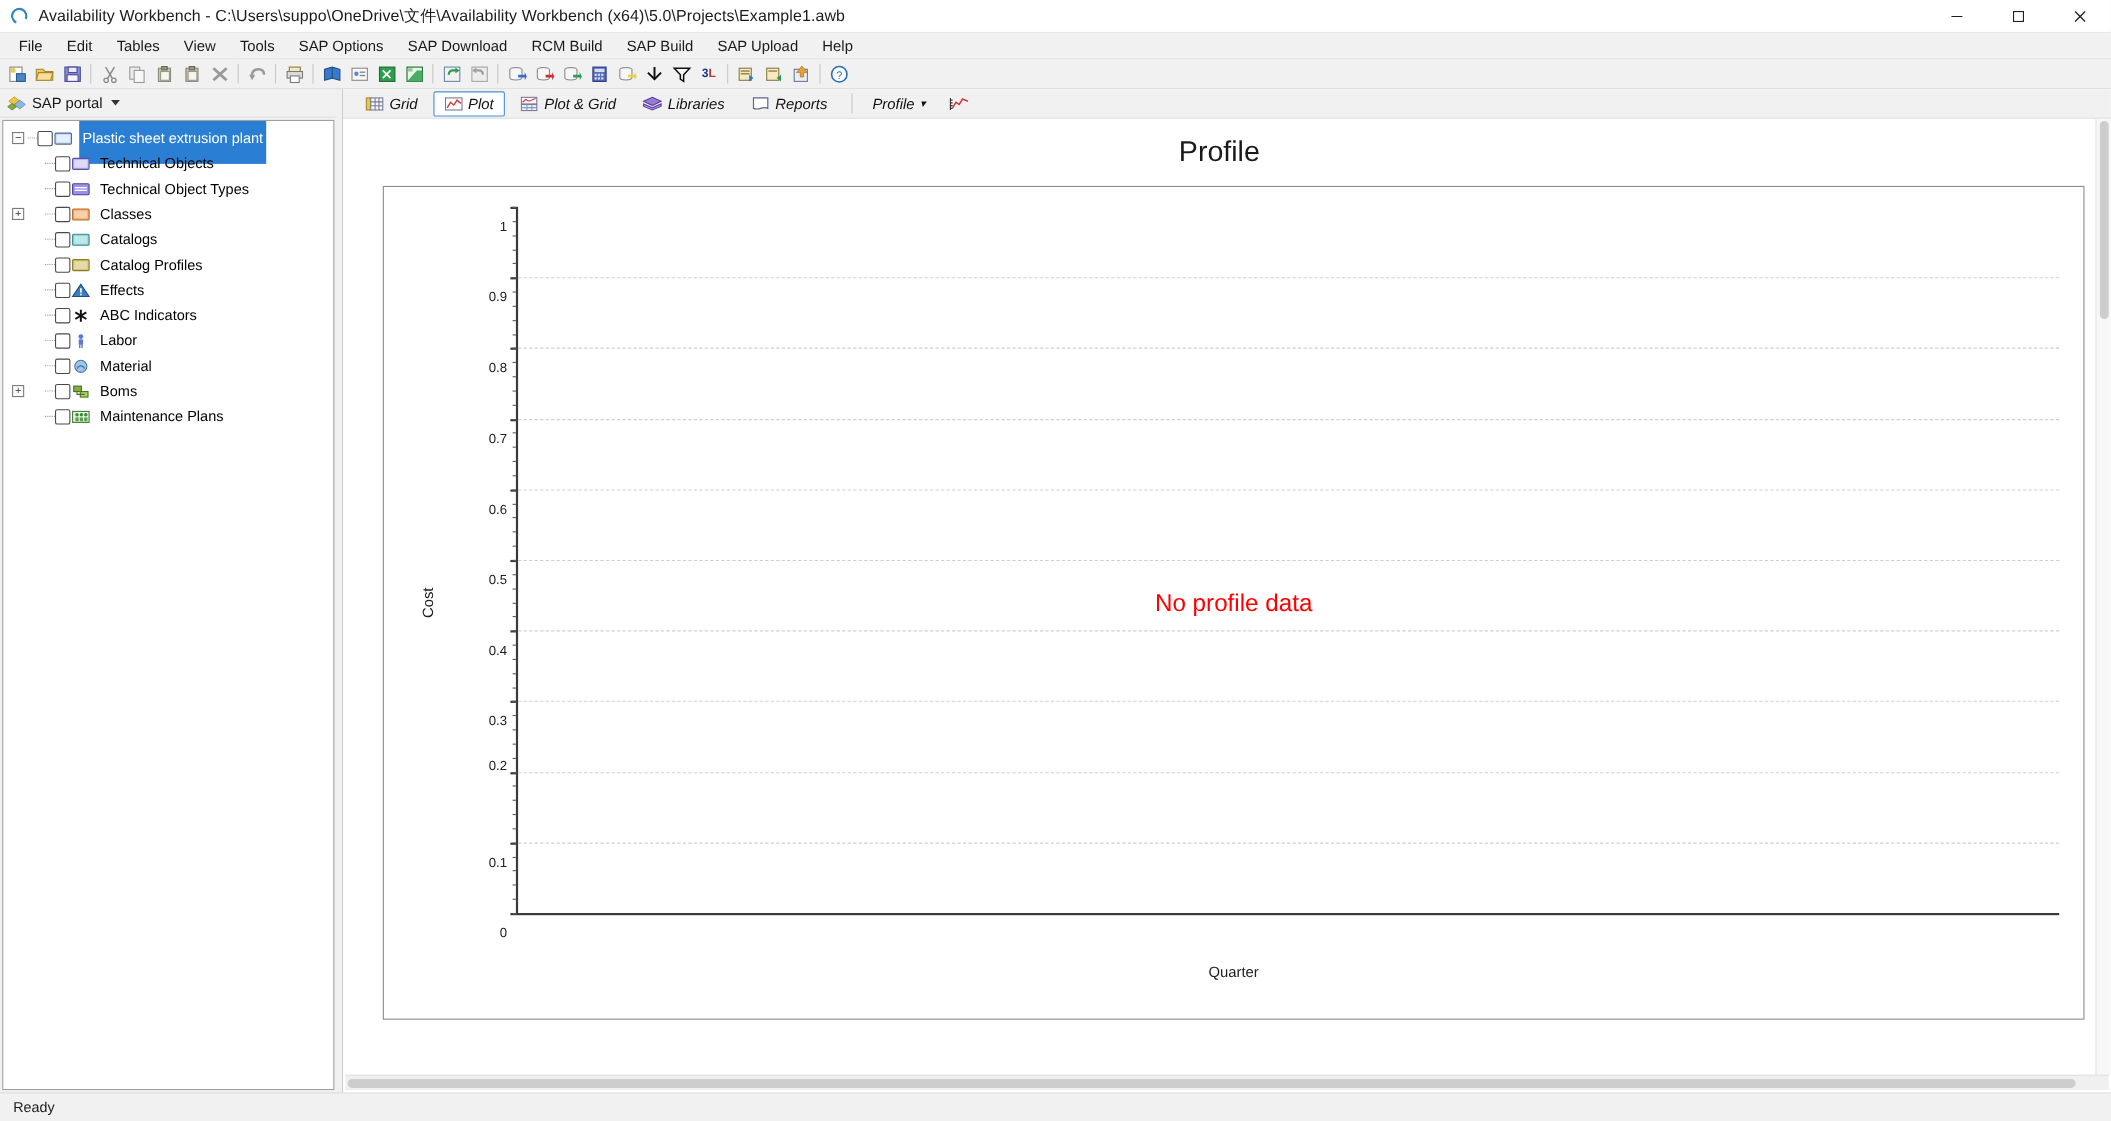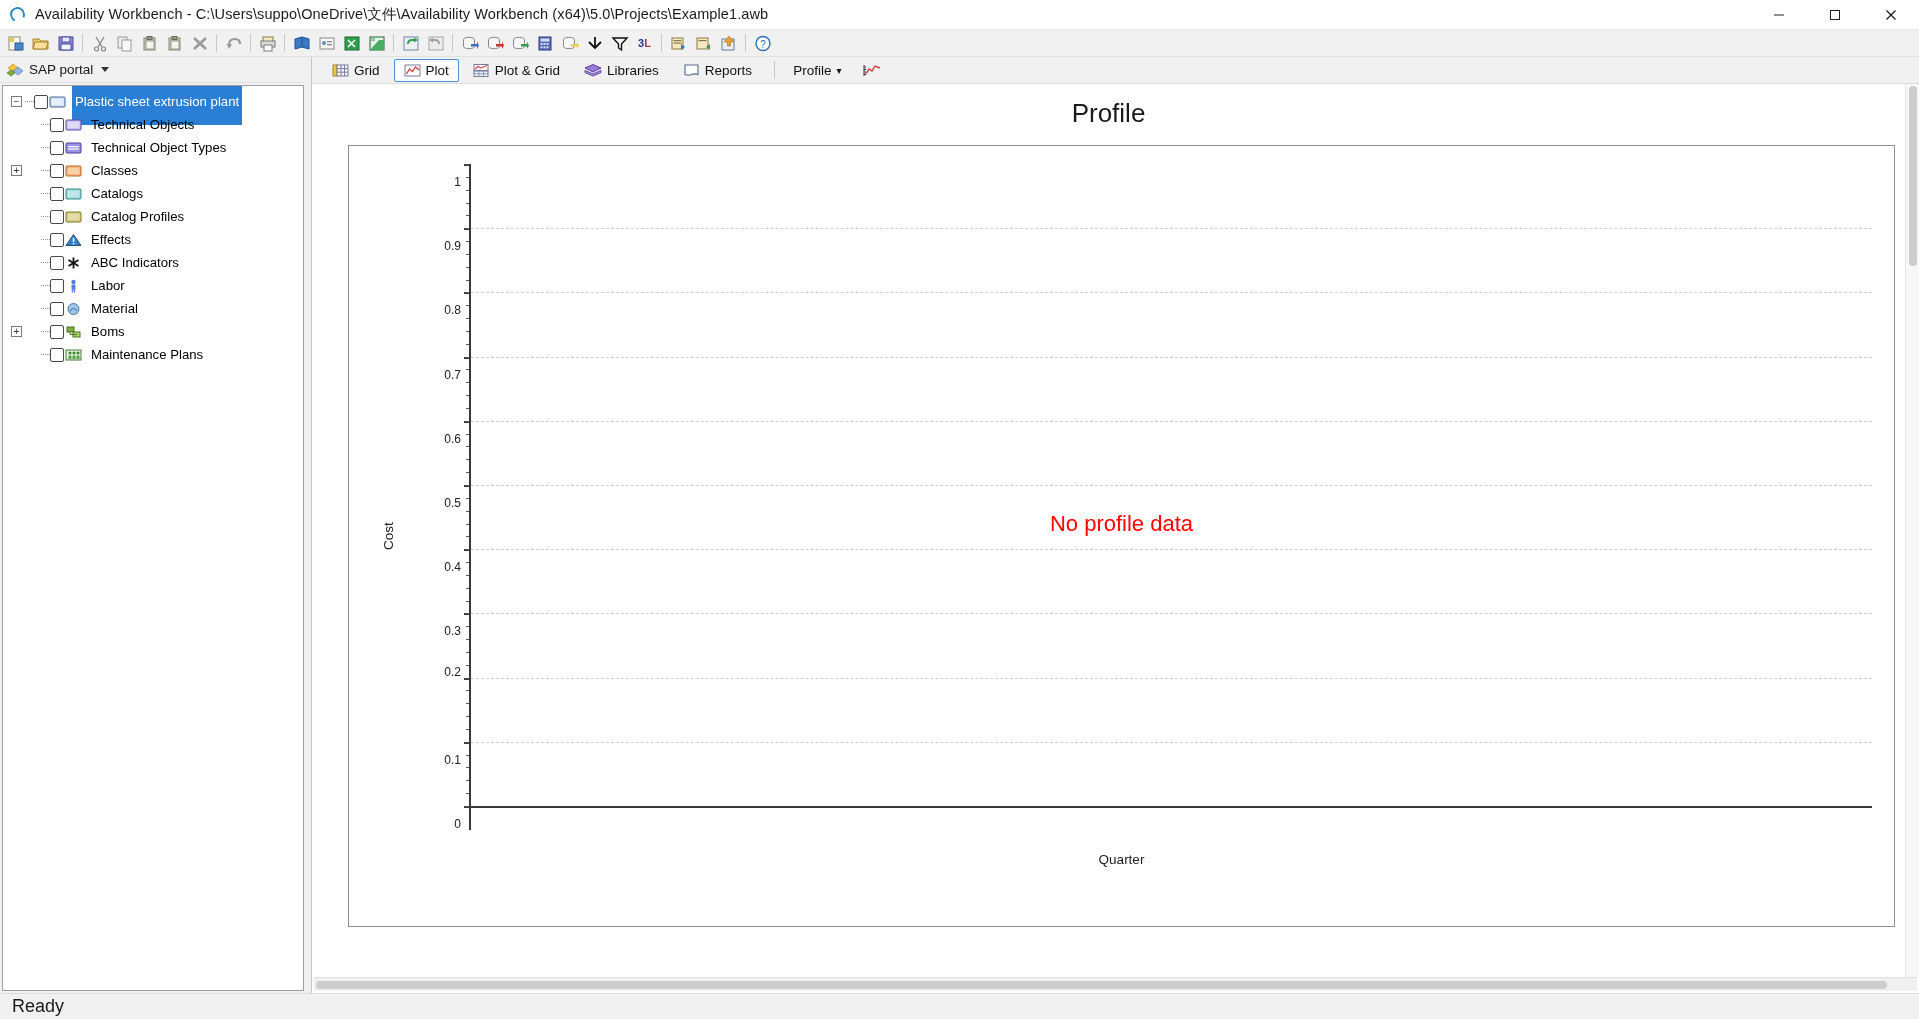--- a/index.html
+++ b/index.html
@@ -148,21 +148,21 @@
     height: 27px; min-height: 27px;
     display: flex; align-items: center;
     background: #f1f1f1; padding-left: 10px;
     border-bottom: 1px solid #dcdcdc;
   }
   .tab {
     display: flex; align-items: center; gap: 5px;
     padding: 3px 9px; margin-right: 4px;
     font-size: 13.5px; color: #111;
     border: 1px solid transparent; border-radius: 2px;
-    cursor: default; white-space: nowrap;
+    cursor: default; white-space: nowrap; font-style: italic;
   }
   .tab.active { border-color: #4a90d9; background: #ffffff; }
   .tabsep { width:1px;height:18px;background:#c8c8c8;margin:0 8px; }
 
   .plotarea {
     flex: 1; background: #ffffff;
     position: relative; overflow: hidden;
     display: flex; flex-direction: column;
     min-height: 0;
   }
@@ -255,21 +255,21 @@
     background:#cdcdcd; border-radius:4px;
   }
 
   
   .statusbar {
     height: 26px; min-height: 26px;
     background: #f1f1f1;
     border-top: 1px solid #dcdcdc;
     display: flex; align-items: center;
     padding-left: 12px;
-    font-size: 18px; color: #1a1a1a;
+    font-size: 13px; color: #1a1a1a;
   }
 </style>
 </head>
 <body>
 
 <div id="app">
 
   <div class="titlebar">
     <div class="titlebar-icon">
       <div class="ring"></div>
@@ -288,20 +288,33 @@
       </div>
       <div class="win-btn close">
         <svg width="12" height="12" viewBox="0 0 12 12">
             <line x1="1.5" y1="1.5" x2="10.5" y2="10.5" stroke="currentColor" stroke-width="1.2"></line>
             <line x1="10.5" y1="1.5" x2="1.5" y2="10.5" stroke="currentColor" stroke-width="1.2"></line>
           </svg>
       </div>
     </div>
   </div>
 
+  <div class="menubar" id="menubar">
+      <div class="menu-item">File</div>
+      <div class="menu-item">Edit</div>
+      <div class="menu-item">Tables</div>
+      <div class="menu-item">View</div>
+      <div class="menu-item">Tools</div>
+      <div class="menu-item">SAP Options</div>
+      <div class="menu-item">SAP Download</div>
+      <div class="menu-item">RCM Build</div>
+      <div class="menu-item">SAP Build</div>
+      <div class="menu-item">SAP Upload</div>
+      <div class="menu-item">Help</div>
+    </div>
 
   <div class="toolbar" id="toolbar">
       <div class="tbtn">
         <svg width="18" height="17" viewBox="0 0 18 17">
           <rect x="2" y="2" width="11" height="13" fill="#fdfdfd" stroke="#8a8a6a"></rect>
           <rect x="3" y="3" width="4" height="4" fill="#e8c84a"></rect>
           <rect x="8" y="8" width="8" height="7" fill="#4a86c8" stroke="#2a5a90"></rect>
         </svg>
       </div>
       <div class="tbtn">

